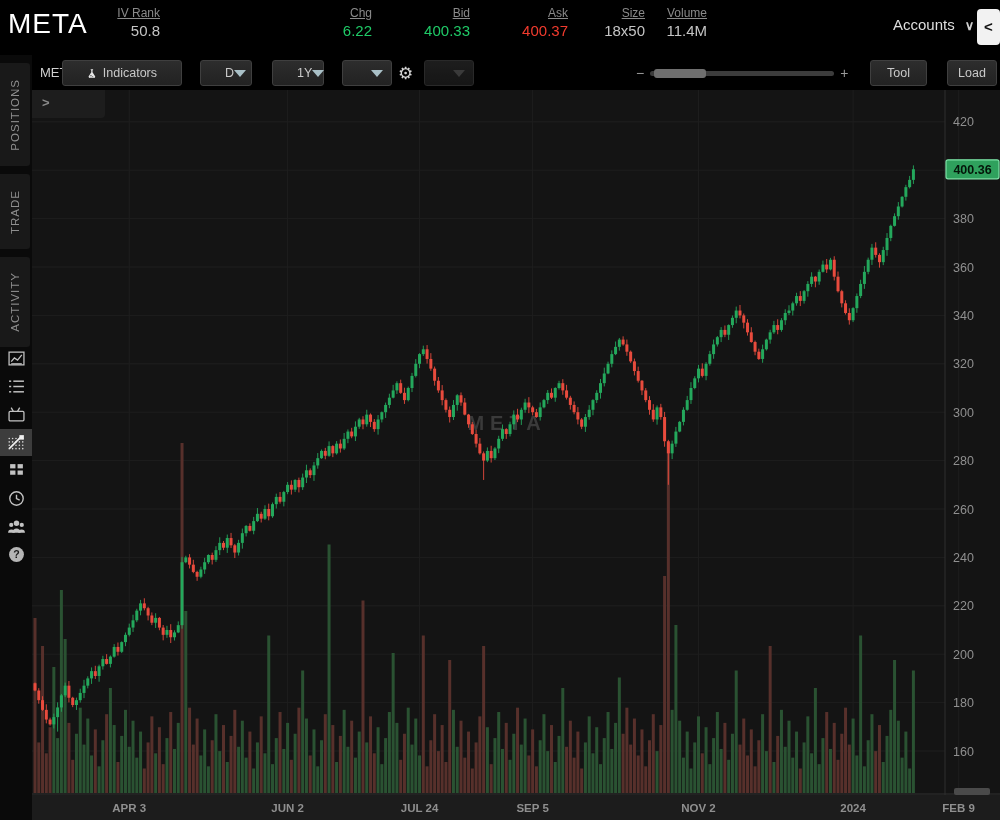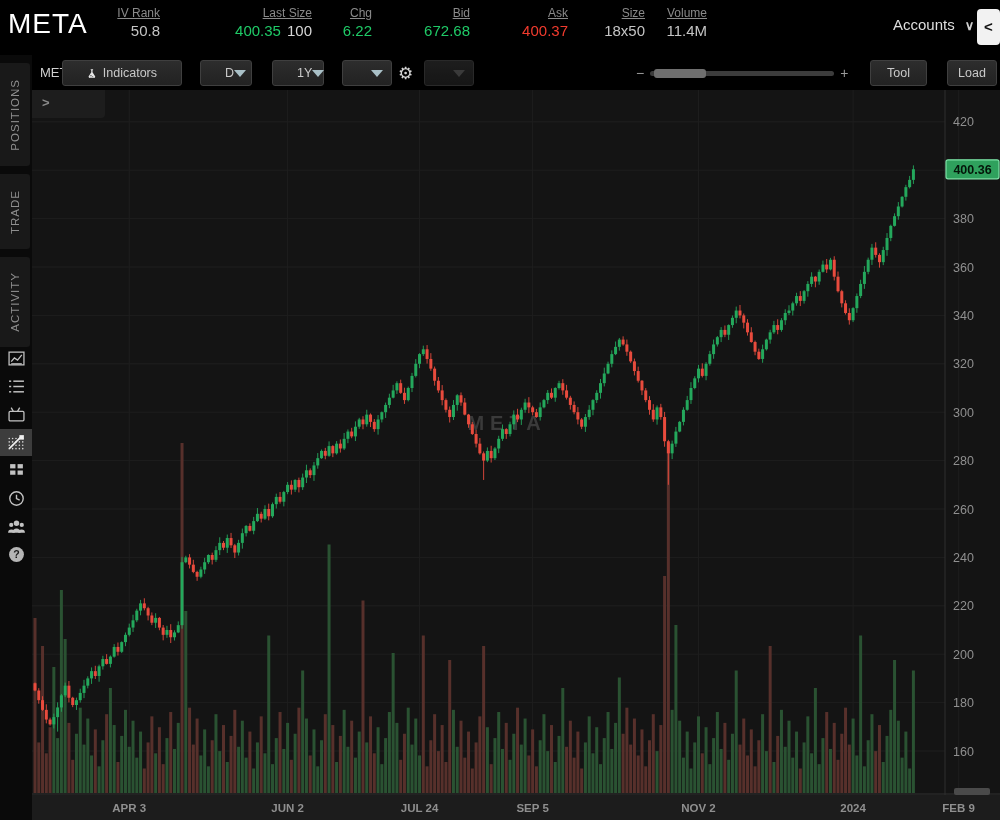--- a/index.html
+++ b/index.html
@@ -53,31 +53,27 @@
 
 <div class="app">
 
   <header class="qheader">
     <div class="logo">META</div>
 
     <div class="stat" style="left:95px;width:65px;">
       <div class="lbl">IV Rank</div>
       <div class="val gray">50.8</div>
     </div>
-    <div class="stat" style="left:178px;width:134px;">
-      <div class="lbl">Last Size</div>
-      <div class="val"><span class="green">400.35</span><span class="sub">100</span></div>
-    </div>
     <div class="stat" style="left:312px;width:60px;">
       <div class="lbl">Chg</div>
       <div class="val green">6.22</div>
     </div>
     <div class="stat" style="left:400px;width:70px;">
       <div class="lbl">Bid</div>
-      <div class="val green">672.68</div>
+      <div class="val green">400.33</div>
     </div>
     <div class="stat" style="left:498px;width:70px;">
       <div class="lbl">Ask</div>
       <div class="val red">400.37</div>
     </div>
     <div class="stat" style="left:593px;width:52px;">
       <div class="lbl">Size</div>
       <div class="val gray">18x50</div>
     </div>
     <div class="stat" style="left:653px;width:54px;">

